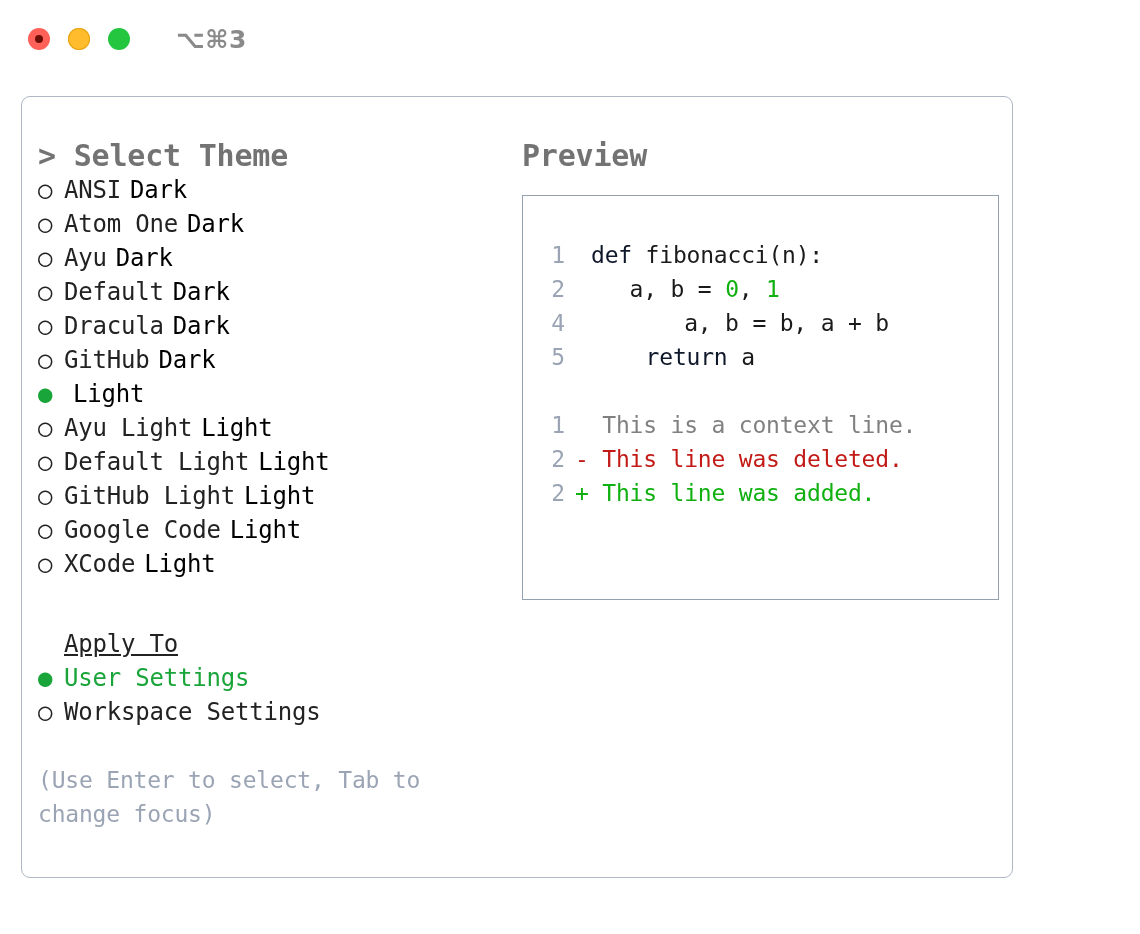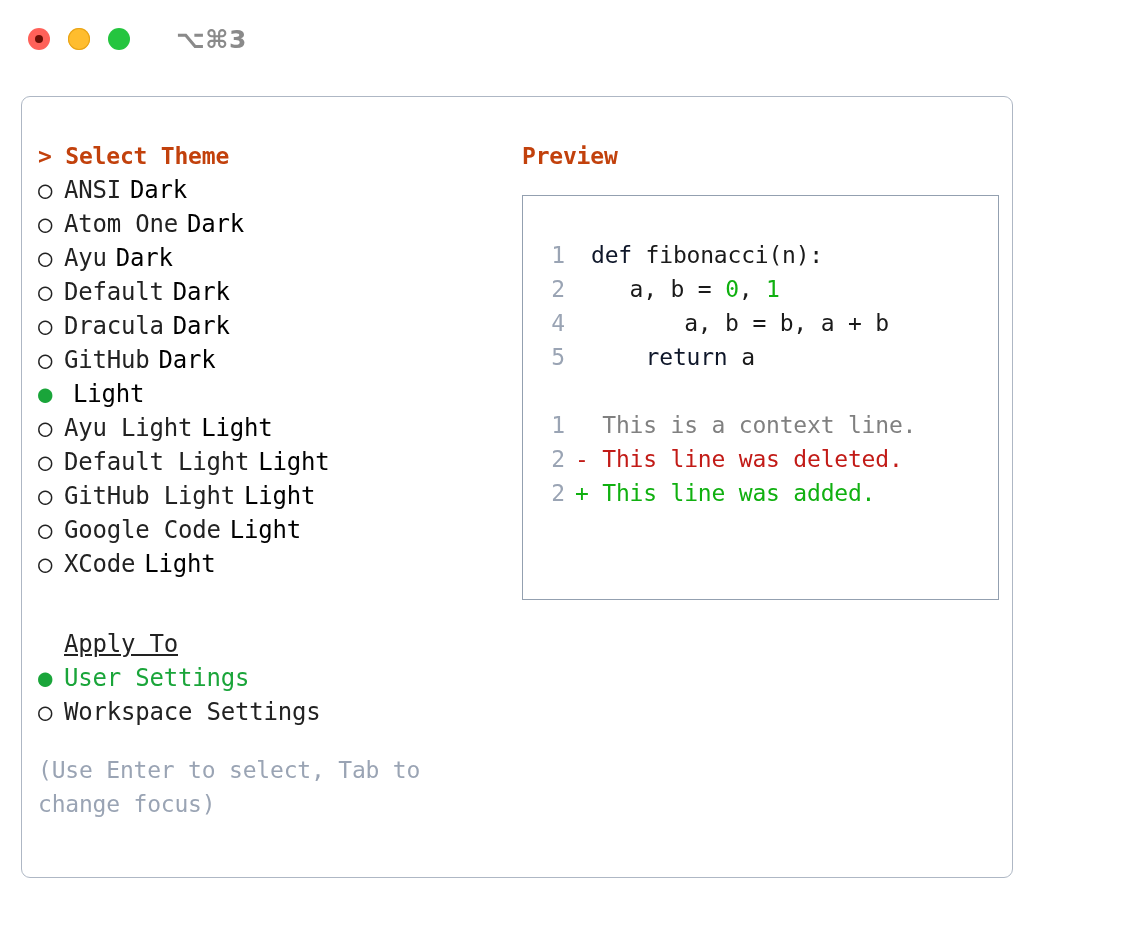--- a/index.html
+++ b/index.html
@@ -76,23 +76,23 @@
     padding: 42px 0 0 16px;
     display: flex;
   }
 
   
   .left-col {
     width: 465px;
     flex: none;
   }
   .panel-title {
-    font-size: 23px;
+    font-size: 30px;
     font-weight: 700;
-    color: #c2410c;
+    color: #737373;
     letter-spacing: -0.2px;
     line-height: 34px;
     white-space: pre;
   }
   .list { margin-top: 0; }
   .row {
     display: flex;
     align-items: baseline;
     height: 34px;
     line-height: 34px;
@@ -117,21 +117,21 @@
     font-size: 24px;
     color: #222222;
     line-height: 34px;
     height: 34px;
     padding-left: 26px;
     white-space: pre;
     letter-spacing: -0.2px;
     text-decoration: underline;
   }
   .hint {
-    margin-top: 24px;
+    margin-top: 34px;
     font-size: 23px;
     line-height: 34px;
     color: #9aa4b4;
     width: 400px;
     letter-spacing: -0.2px;
   }
 
   
   .right-col {
     margin-left: 19px;

